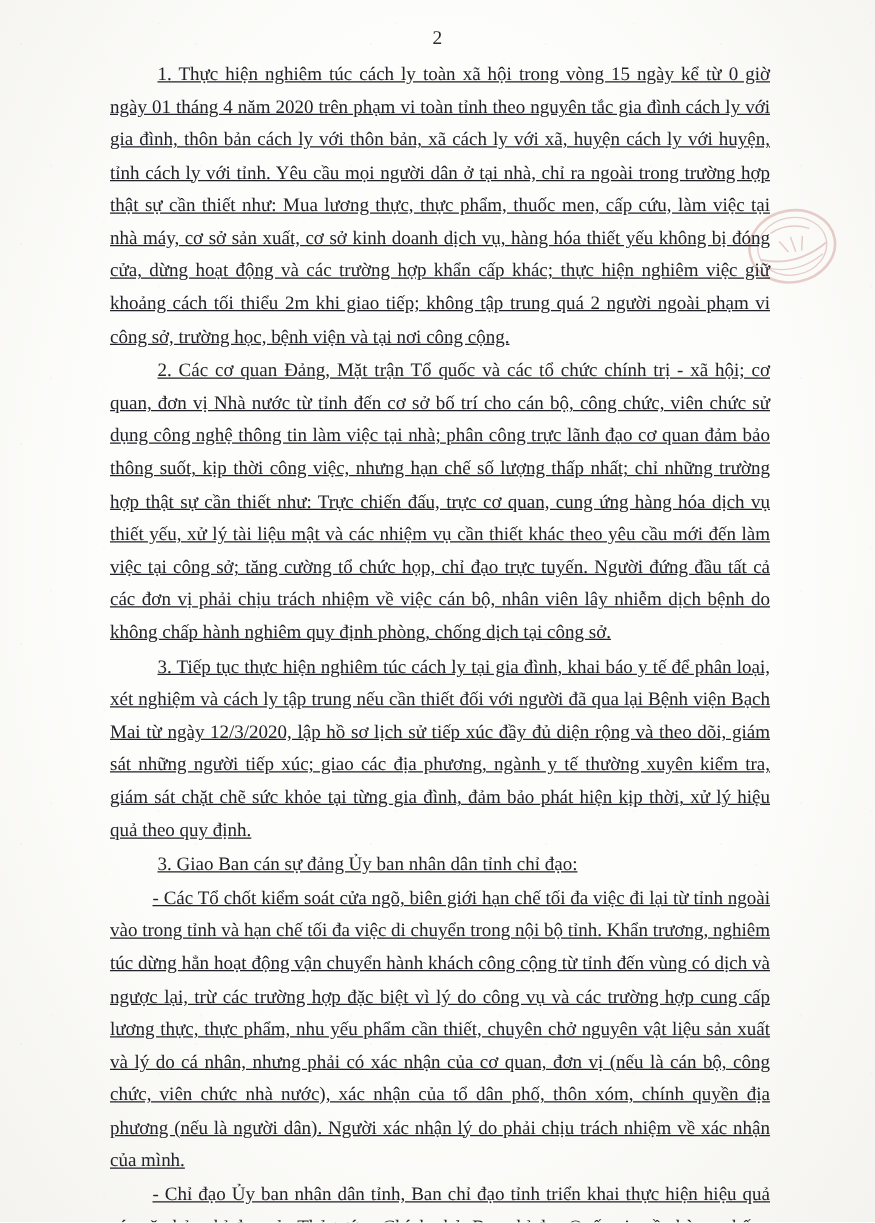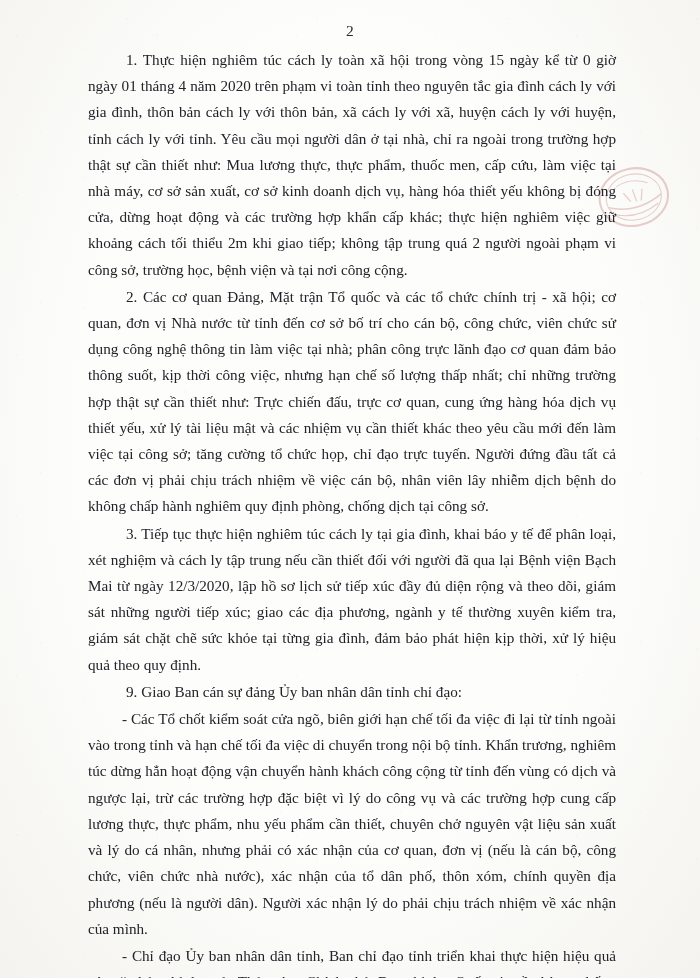--- a/index.html
+++ b/index.html
@@ -86,20 +86,21 @@
     text-justify: inter-word;
     -webkit-font-smoothing: antialiased;
   }
 
   .para {
     margin: 0 0 1px 0;
     text-indent: 38px;
     text-align: justify;
     text-align-last: left;
     hyphens: none;
+    text-decoration: underline;
   }
 
   .para.dash {
     text-indent: 34px;
   }
 
   .para.short {
     text-align: left;
   }
 </style>
@@ -125,21 +126,21 @@
   <div class="page-number">2</div>
 
   <div class="body-text">
 
     <p class="para">1. Thực hiện nghiêm túc cách ly toàn xã hội trong vòng 15 ngày kể từ 0 giờ ngày 01 tháng 4 năm 2020 trên phạm vi toàn tỉnh theo nguyên tắc gia đình cách ly với gia đình, thôn bản cách ly với thôn bản, xã cách ly với xã, huyện cách ly với huyện, tỉnh cách ly với tỉnh. Yêu cầu mọi người dân ở tại nhà, chỉ ra ngoài trong trường hợp thật sự cần thiết như: Mua lương thực, thực phẩm, thuốc men, cấp cứu, làm việc tại nhà máy, cơ sở sản xuất, cơ sở kinh doanh dịch vụ, hàng hóa thiết yếu không bị đóng cửa, dừng hoạt động và các trường hợp khẩn cấp khác; thực hiện nghiêm việc giữ khoảng cách tối thiểu 2m khi giao tiếp; không tập trung quá 2 người ngoài phạm vi công sở, trường học, bệnh viện và tại nơi công cộng.</p>
 
     <p class="para">2. Các cơ quan Đảng, Mặt trận Tổ quốc và các tổ chức chính trị - xã hội; cơ quan, đơn vị Nhà nước từ tỉnh đến cơ sở bố trí cho cán bộ, công chức, viên chức sử dụng công nghệ thông tin làm việc tại nhà; phân công trực lãnh đạo cơ quan đảm bảo thông suốt, kịp thời công việc, nhưng hạn chế số lượng thấp nhất; chỉ những trường hợp thật sự cần thiết như: Trực chiến đấu, trực cơ quan, cung ứng hàng hóa dịch vụ thiết yếu, xử lý tài liệu mật và các nhiệm vụ cần thiết khác theo yêu cầu mới đến làm việc tại công sở; tăng cường tổ chức họp, chỉ đạo trực tuyến. Người đứng đầu tất cả các đơn vị phải chịu trách nhiệm về việc cán bộ, nhân viên lây nhiễm dịch bệnh do không chấp hành nghiêm quy định phòng, chống dịch tại công sở.</p>
 
     <p class="para">3. Tiếp tục thực hiện nghiêm túc cách ly tại gia đình, khai báo y tế để phân loại, xét nghiệm và cách ly tập trung nếu cần thiết đối với người đã qua lại Bệnh viện Bạch Mai từ ngày 12/3/2020, lập hồ sơ lịch sử tiếp xúc đầy đủ diện rộng và theo dõi, giám sát những người tiếp xúc; giao các địa phương, ngành y tế thường xuyên kiểm tra, giám sát chặt chẽ sức khỏe tại từng gia đình, đảm bảo phát hiện kịp thời, xử lý hiệu quả theo quy định.</p>
 
-    <p class="para short">9. Giao Ban cán sự đảng Ủy ban nhân dân tỉnh chỉ đạo:</p>
+    <p class="para short">3. Giao Ban cán sự đảng Ủy ban nhân dân tỉnh chỉ đạo:</p>
 
     <p class="para dash">- Các Tổ chốt kiểm soát cửa ngõ, biên giới hạn chế tối đa việc đi lại từ tỉnh ngoài vào trong tỉnh và hạn chế tối đa việc di chuyển trong nội bộ tỉnh. Khẩn trương, nghiêm túc dừng hẳn hoạt động vận chuyển hành khách công cộng từ tỉnh đến vùng có dịch và ngược lại, trừ các trường hợp đặc biệt vì lý do công vụ và các trường hợp cung cấp lương thực, thực phẩm, nhu yếu phẩm cần thiết, chuyên chở nguyên vật liệu sản xuất và lý do cá nhân, nhưng phải có xác nhận của cơ quan, đơn vị (nếu là cán bộ, công chức, viên chức nhà nước), xác nhận của tổ dân phố, thôn xóm, chính quyền địa phương (nếu là người dân). Người xác nhận lý do phải chịu trách nhiệm về xác nhận của mình.</p>
 
     <p class="para dash">- Chỉ đạo Ủy ban nhân dân tỉnh, Ban chỉ đạo tỉnh triển khai thực hiện hiệu quả các văn bản chỉ đạo của Thủ tướng Chính phủ, Ban chỉ đạo Quốc gia về phòng, chống dịch Covid - 19 và Chỉ thị này. Chỉ đạo các địa phương thành lập các Tổ kiểm tra, giám sát hỗ trợ phòng, chống dịch bệnh tại các tổ dân phố, thôn bản với</p>
 
   </div>
 
 </div>
 
 </body></html>

